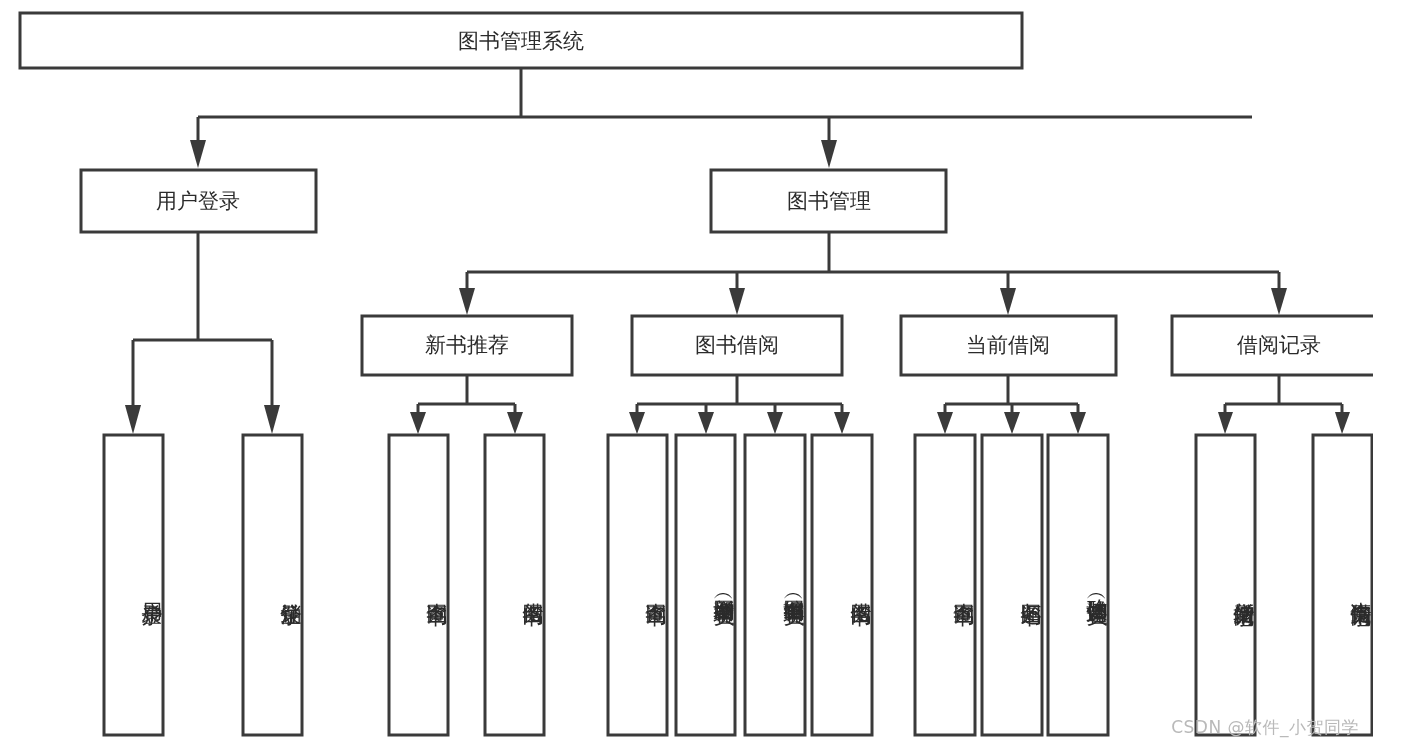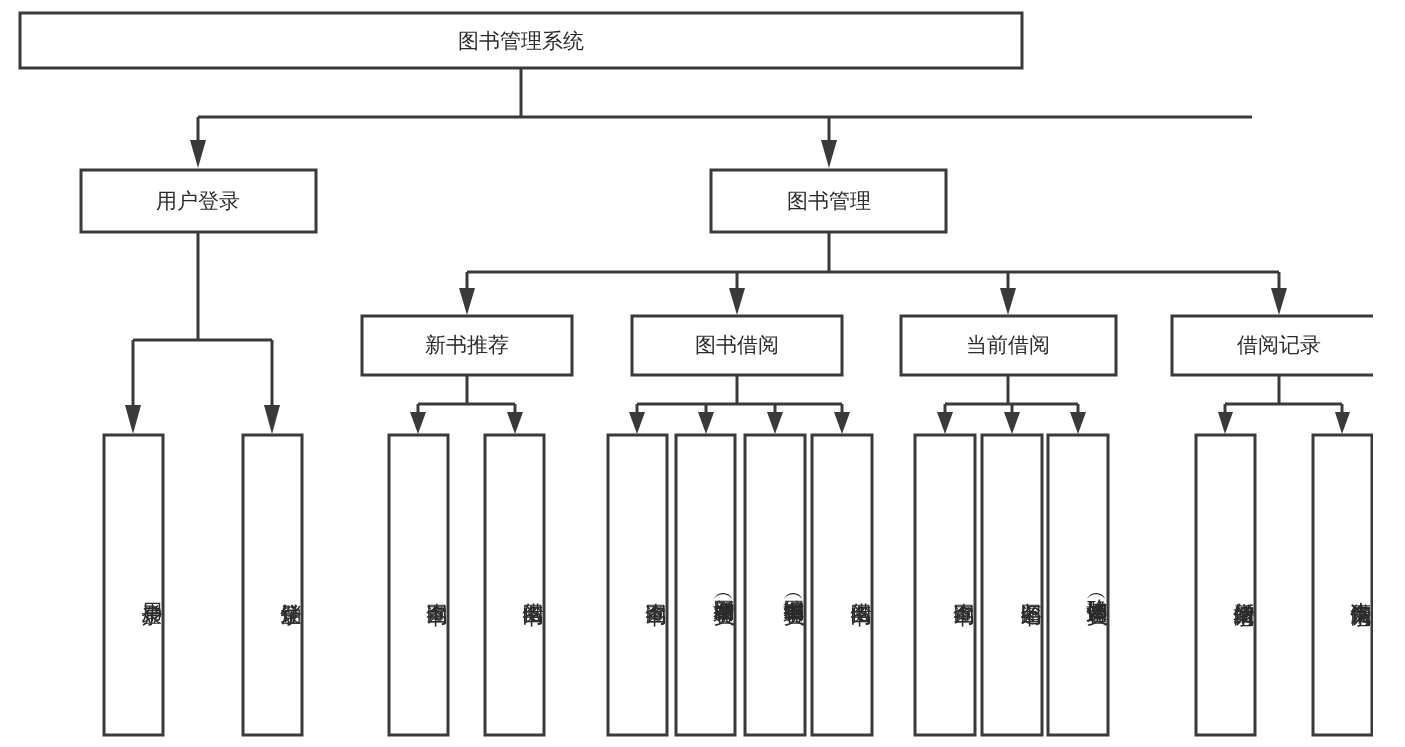--- a/index.html
+++ b/index.html
@@ -215,13 +215,14 @@
   <div class="vert-label" style="left:745px; top:440px; width:60px; height:292px;">编辑图书（管理员）</div>
   <div class="vert-label" style="left:812px; top:445px; width:60px; height:285px;">借阅图书</div>
 
   <div class="vert-label" style="left:915px; top:445px; width:60px; height:285px;">查询图书</div>
   <div class="vert-label" style="left:982px; top:445px; width:60px; height:285px;">归还图书</div>
   <div class="vert-label" style="left:1048px; top:440px; width:60px; height:292px;">确认归还（管理员）</div>
 
   <div class="vert-label" style="left:1196px; top:445px; width:59px; height:285px;">新增借阅记录</div>
   <div class="vert-label" style="left:1313px; top:445px; width:59px; height:285px;">查询借阅记录</div>
 
+  <div class="watermark">CSDN @软件_小贺同学</div>
 </div>
 
 </body></html>

